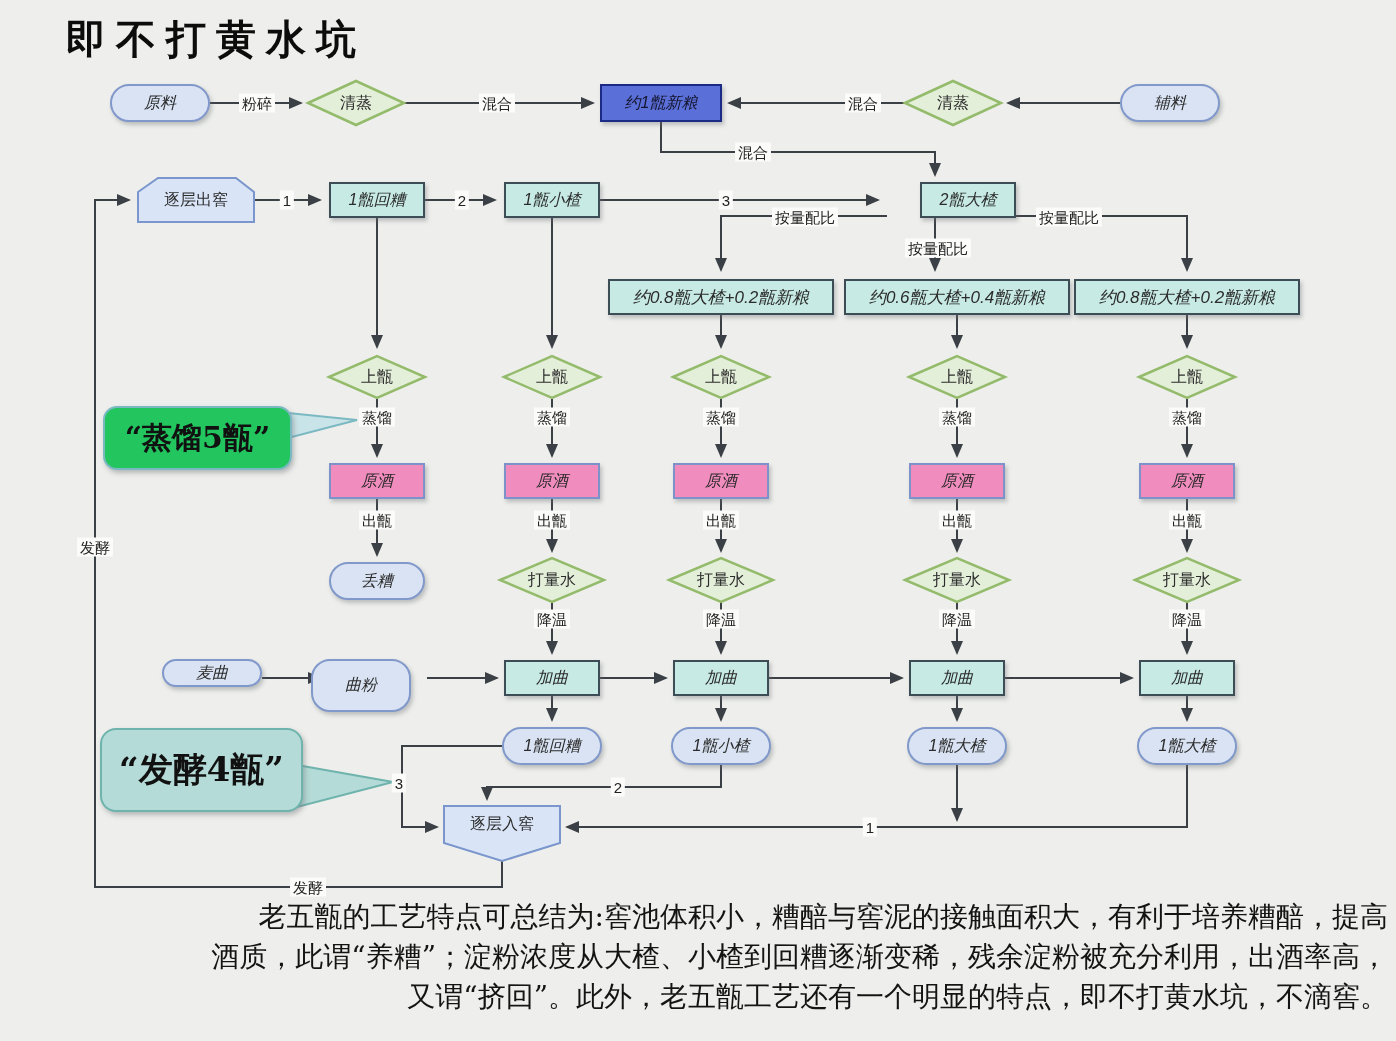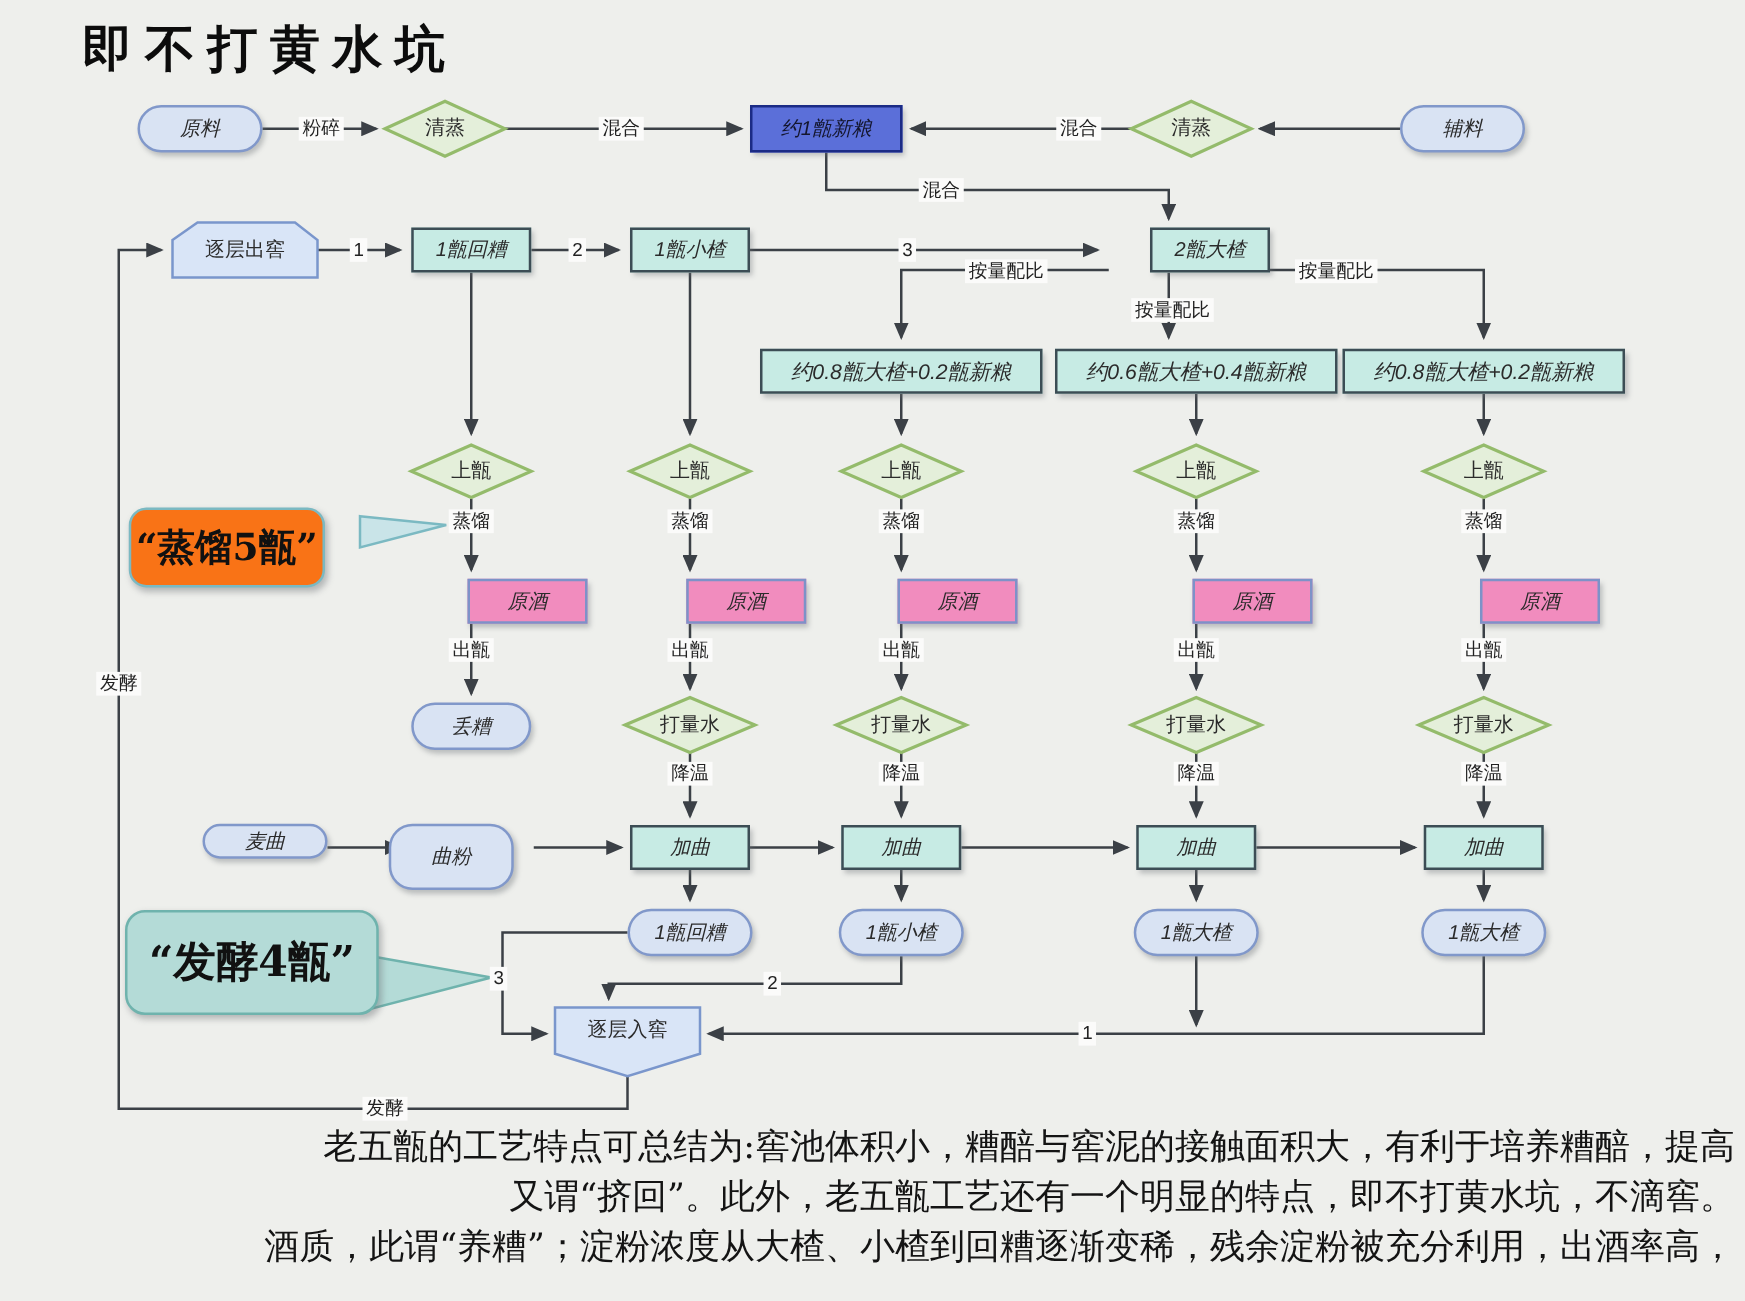--- a/index.html
+++ b/index.html
@@ -3,30 +3,30 @@
 <meta charset="utf-8">
 <style>
   html,body{margin:0;padding:0;background:#dcdcda;}
   .stage{position:relative;width:1396px;height:1041px;background:#eeefec;overflow:hidden;
          font-family:"Liberation Sans",sans-serif;}
   svg.wires{position:absolute;left:0;top:0;}
   .node{position:absolute;box-sizing:border-box;display:flex;align-items:center;justify-content:center;
         font-size:16px;color:#2b2b2b;box-shadow:2px 3px 4px rgba(110,115,120,.40);font-style:italic;}
   .pill{background:#d9e3f3;border:2px solid #8198ca;border-radius:19px;}
   .teal{background:#c7ebe4;border:2px solid #3c4d55;}
-  .pink{background:#f18cbe;border:2px solid #7d92c8;margin-left:45px;}
+  .pink{background:#f18cbe;border:2px solid #7d92c8;}
   .blue{background:#5b6fd9;border:2px solid #1b2b85;color:#14162e;}
   .mix{font-size:17px;}
   .elabel{position:absolute;transform:translate(-50%,-50%);background:#fbfbfa;padding:0 3px;
           font-size:15px;color:#222;line-height:19px;white-space:nowrap;}
   .dlabel{position:absolute;transform:translate(-50%,-50%);font-size:16px;color:#2b2b2b;white-space:nowrap;}
   .callout{position:absolute;box-sizing:border-box;display:flex;align-items:center;justify-content:center;
            font-family:"DejaVu Serif",serif;font-weight:bold;color:#111;
            box-shadow:2px 3px 5px rgba(110,115,120,.45);}
-  .callout.c1{left:103px;top:406px;width:157px;height:64px;background:#f97316;border:2px solid #7bb9c2;
+  .callout.c1{left:103px;top:406px;width:189px;height:64px;background:#22c55e;border:2px solid #7bb9c2;
               border-radius:14px;font-size:30px;}
   .callout.c2{left:100px;top:728px;width:203px;height:84px;background:#b4dbd7;border:2px solid #6fb3ad;
               border-radius:16px;font-size:34px;}
   .title{position:absolute;left:66px;top:12px;font-family:"DejaVu Serif",serif;font-weight:bold;
          font-size:40px;letter-spacing:10px;color:#0c0c0c;}
   .para{position:absolute;left:12px;top:897px;width:1376px;font-family:"DejaVu Serif",serif;
         font-size:28px;color:#141414;line-height:1.43;text-align:right;}
   .para .l1{text-indent:2em;}
 </style>
 </head>
@@ -199,17 +199,17 @@
   <div class="elabel" style="left:870px;top:827px">1</div>
   <div class="dlabel" style="left:502px;top:824px">逐层入窖</div>
   <div class="elabel" style="left:95px;top:547px">发酵</div>
   <div class="elabel" style="left:308px;top:887px">发酵</div>
 
   <div class="callout c1">“蒸馏5甑”</div>
   <div class="callout c2">“发酵4甑”</div>
 
   <div class="para">
     <div class="l1">老五甑的工艺特点可总结为:窖池体积小，糟醅与窖泥的接触面积大，有利于培养糟醅，提高</div>
+    <div>酒质，此谓“养糟”；淀粉浓度从大楂、小楂到回糟逐渐变稀，残余淀粉被充分利用，出酒率高，</div>
     <div>又谓“挤回”。此外，老五甑工艺还有一个明显的特点，即不打黄水坑，不滴窖。</div>
-    <div>酒质，此谓“养糟”；淀粉浓度从大楂、小楂到回糟逐渐变稀，残余淀粉被充分利用，出酒率高，</div>
   </div>
 
 </div>
 
 </body></html>

